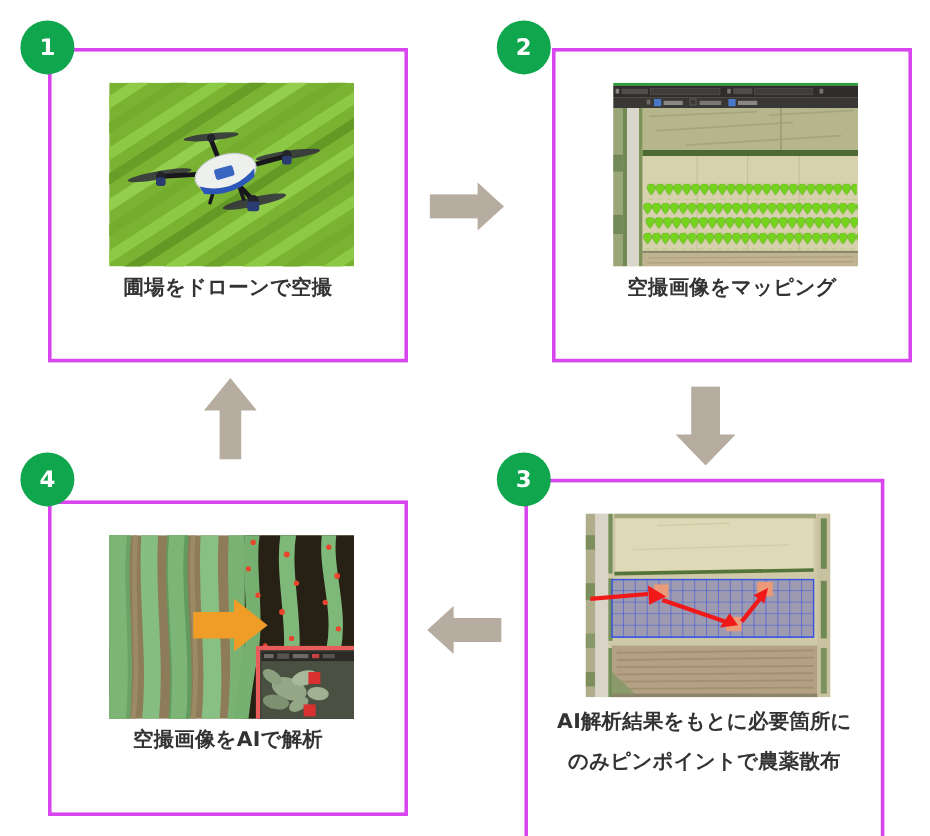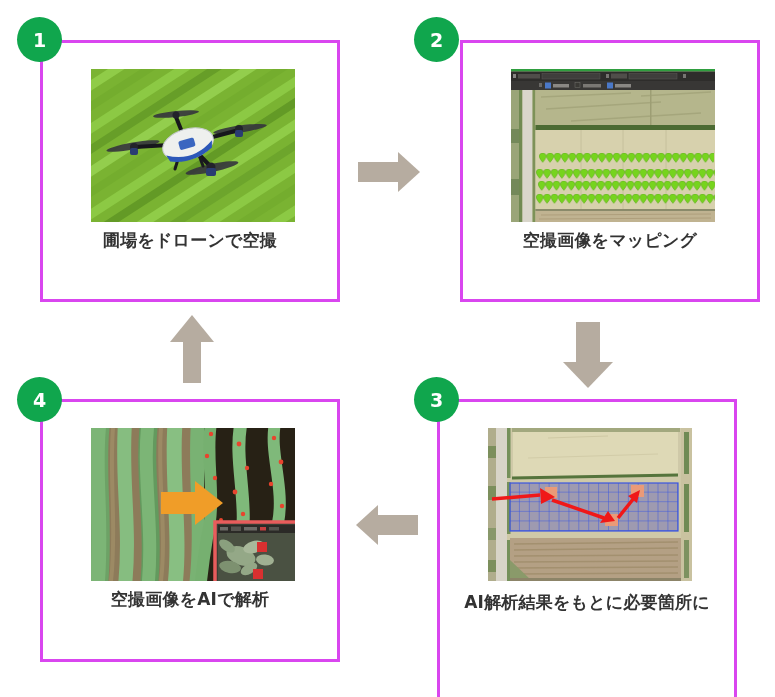--- a/index.html
+++ b/index.html
@@ -9,21 +9,21 @@
     position:relative; width:775px; height:697px; background:#ffffff;
     overflow:hidden;
   }
   .card {
     position:absolute; width:300px; background:#ffffff;
     border:3px solid #d946ef;
   }
   .card-1 { left:40px;  top:40px;  height:262px; }
   .card-2 { left:460px; top:40px;  height:262px; }
   .card-3 { left:437px; top:399px; height:314px;padding-left:36px; }
-  .card-4 { left:40px;  top:399px; height:263px; }
+  .card-4 { left:40px;  top:417px; height:263px; }
   .thumb {
     position:absolute; left:48px; top:26px; width:204px; height:153px;
     line-height:0;
   }
   .caption {
     position:absolute; left:0; top:186px; width:100%;
     text-align:center; font-size:17px; font-weight:bold; color:#333333;
     line-height:22px; letter-spacing:0.2px;
   }
   .caption.two-line { top:184px; line-height:33px; }
@@ -245,20 +245,21 @@
           <line x1="26" y1="134" x2="190" y2="133"></line>
           <line x1="26" y1="140" x2="190" y2="139"></line>
           <line x1="26" y1="146" x2="190" y2="145"></line>
         </g>
         <polygon points="22,132 44,153 22,153" fill="#8a9a6a"></polygon>
         <rect x="22" y="150" width="171" height="3" fill="#8c8468"></rect>
       </svg>
     </figure>
     <div class="caption two-line">
       <div>AI解析結果をもとに必要箇所に</div>
+      <div>のみピンポイントで農薬散布</div>
     </div>
   </section>
 
   <section class="card card-4">
     <figure class="thumb">
       <svg width="204" height="153" viewBox="0 0 204 153" xmlns="http://www.w3.org/2000/svg">
         <rect width="204" height="153" fill="#8d7b5a"></rect>
         <g stroke="#9c8a64" stroke-width="4">
           <path d="M22 0 C18 50 26 100 20 153" fill="none"></path>
           <path d="M70 0 C66 50 76 100 70 153" fill="none"></path>

